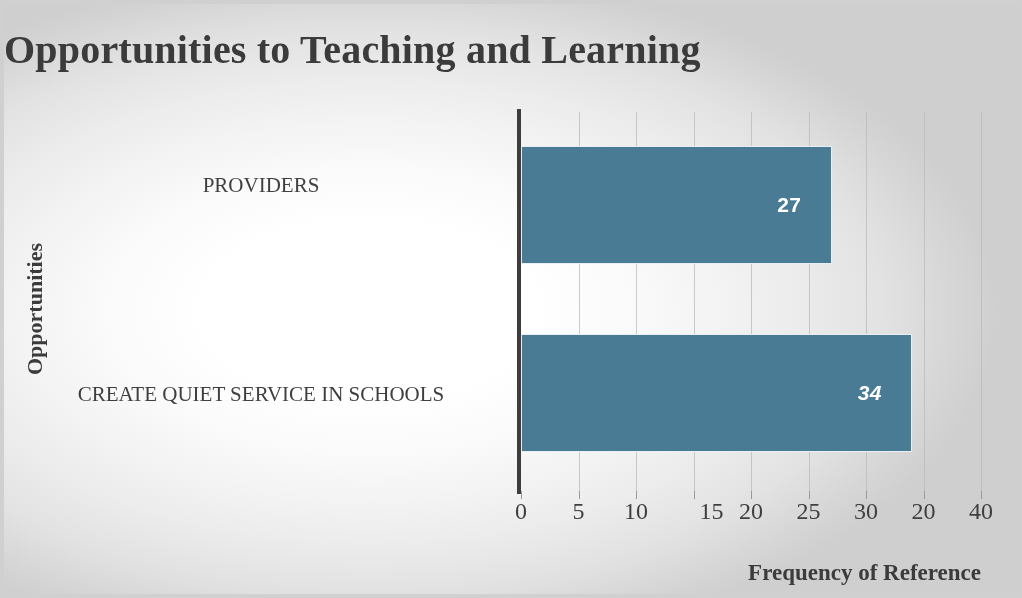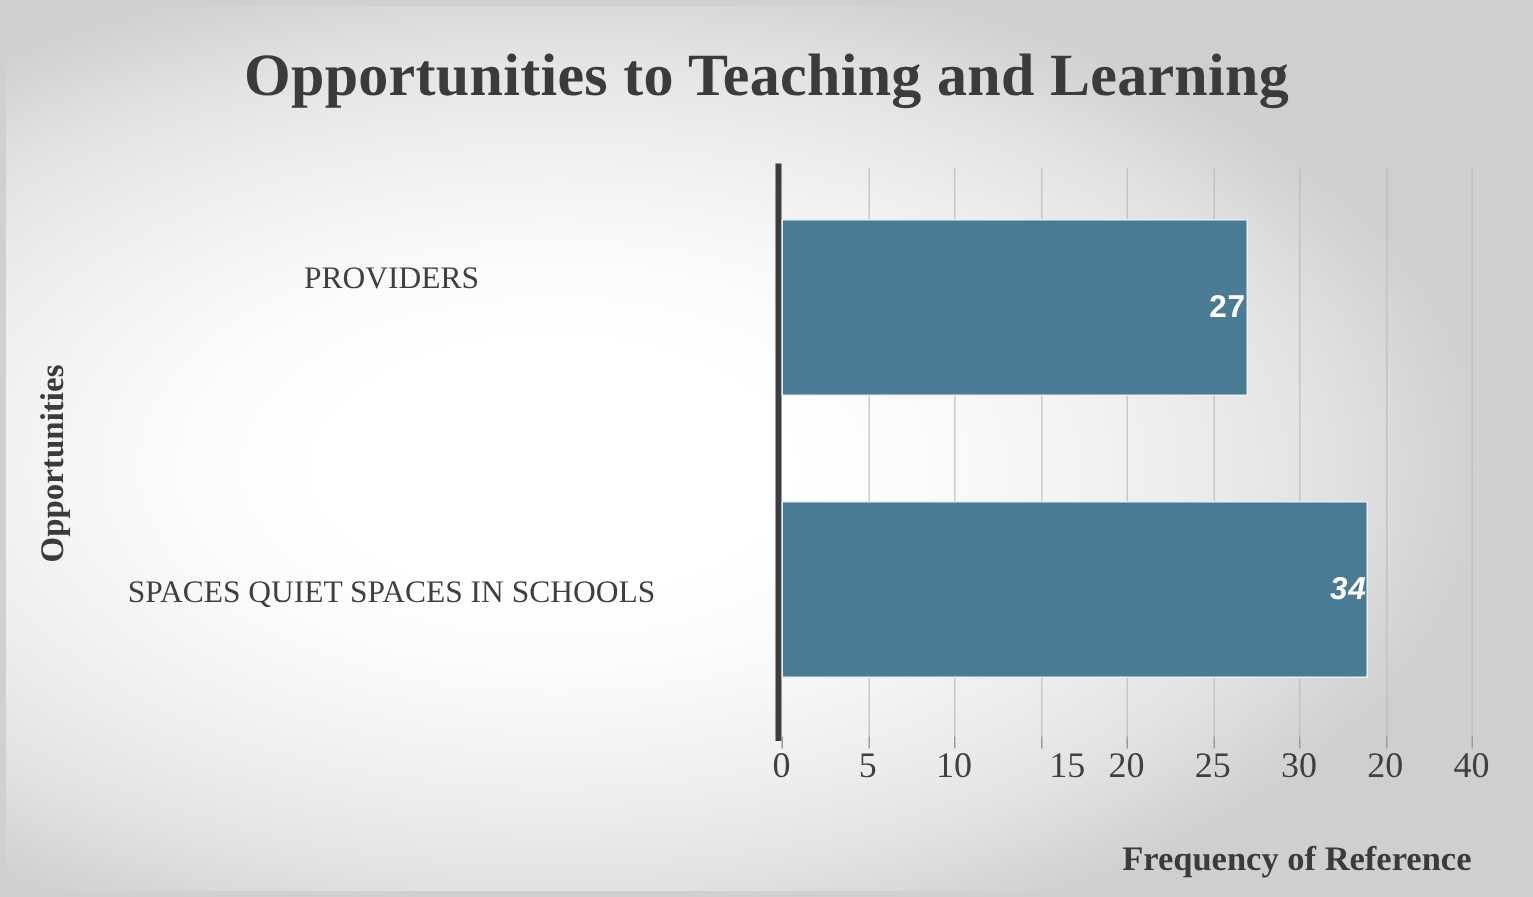--- a/index.html
+++ b/index.html
@@ -26,21 +26,20 @@
         #d6d6d6 93%,
         #cfcfcf 100%);
   }
 
   
   #chart-title {
     position: absolute;
     left: 0;
     right: 0;
     top: 22px;
-    text-align: center;
     font-size: 40px;
     font-weight: bold;
     color: #3b3b3b;
     letter-spacing: 0.2px;
     font-family: "Liberation Serif", "DejaVu Serif", serif;
   }
 
   
   #plot-area {
     position: absolute;
@@ -74,21 +73,21 @@
     box-sizing: border-box;
     display: flex;
     align-items: center;
     justify-content: flex-end;
   }
   .bar-label {
     font-family: "Liberation Sans", "DejaVu Sans", sans-serif;
     font-size: 21px;
     font-weight: bold;
     color: #ffffff;
-    padding-right: 0;
+    padding-right: 29px;
     letter-spacing: 0.5px;
   }
 
   
   .cat-label {
     position: absolute;
     right: 532px;
     width: 450px;
     text-align: center;
     font-size: 21px;
@@ -162,21 +161,21 @@
       <div class="gridline" style="left: 345px;"></div>
       <div class="gridline" style="left: 402.5px;"></div>
       <div class="gridline" style="left: 460px;"></div>
     </div>
 
   <div class="cat-label" id="cat-label-0" style="top:168px;">
     <div>PROVIDERS</div>
   </div>
 
   <div class="cat-label" id="cat-label-1" style="top:377px;">
-    <div>SPACES QUIET SPACES IN SCHOOLS</div>
+    <div>CREATE QUIET SERVICE IN SCHOOLS</div>
   </div>
 
   <div id="x-axis-title">Frequency of Reference</div>
 
   <div id="y-axis-title">Opportunities</div>
 
 <div class="tick-mark" style="left: 517px;"></div>
     <div class="tick-label" style="left: 517px;">0</div>
     <div class="tick-mark" style="left: 574.5px;"></div>
     <div class="tick-label" style="left: 574.5px;">5</div>

